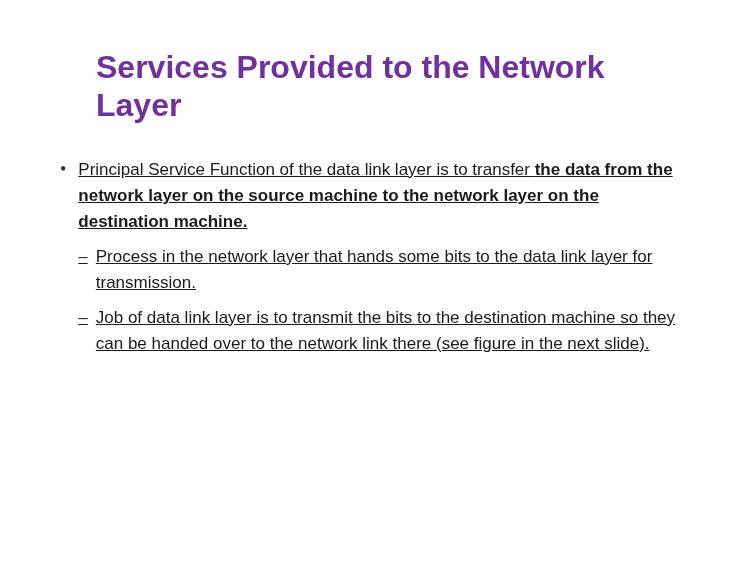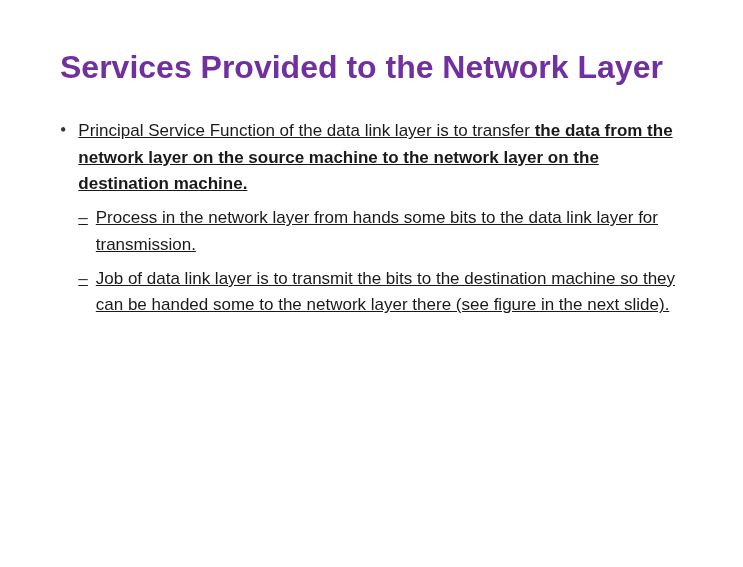--- a/index.html
+++ b/index.html
@@ -25,20 +25,21 @@
       flex-direction: column;
     }
 
     .slide-title {
       font-family: 'Arial', 'Helvetica', sans-serif;
       font-size: 32px;
       font-weight: bold;
       color: #7030a0;
       margin-bottom: 32px;
       line-height: 1.2;
+      margin-left: 36px;
     }
 
     .slide-content {
       flex: 1;
       display: flex;
       flex-direction: column;
       gap: 0;
     }
 
     .bullet-item {
@@ -105,24 +106,24 @@
   <div class="slide-content">
 
     <div class="bullet-item">
       <span class="bullet-dot">•</span>
       <div class="bullet-text">
         Principal Service Function of the data link layer is to transfer <strong>the data from the network layer on the source machine to the network layer on the destination machine.</strong>
 
         <div class="sub-bullets">
           <div class="sub-bullet-item">
             <span class="sub-bullet-dash">–</span>
-            <span class="sub-bullet-text">Process in the network layer from hands some bits to the data link layer for transmission.</span>
+            <span class="sub-bullet-text">Process in the network layer that hands some bits to the data link layer for transmission.</span>
           </div>
           <div class="sub-bullet-item">
             <span class="sub-bullet-dash">–</span>
-            <span class="sub-bullet-text">Job of data link layer is to transmit the bits to the destination machine so they can be handed some to the network layer there (see figure in the next slide).</span>
+            <span class="sub-bullet-text">Job of data link layer is to transmit the bits to the destination machine so they can be handed over to the network link there (see figure in the next slide).</span>
           </div>
         </div>
       </div>
     </div>
 
   </div>
 </div>
 
 </body></html>

